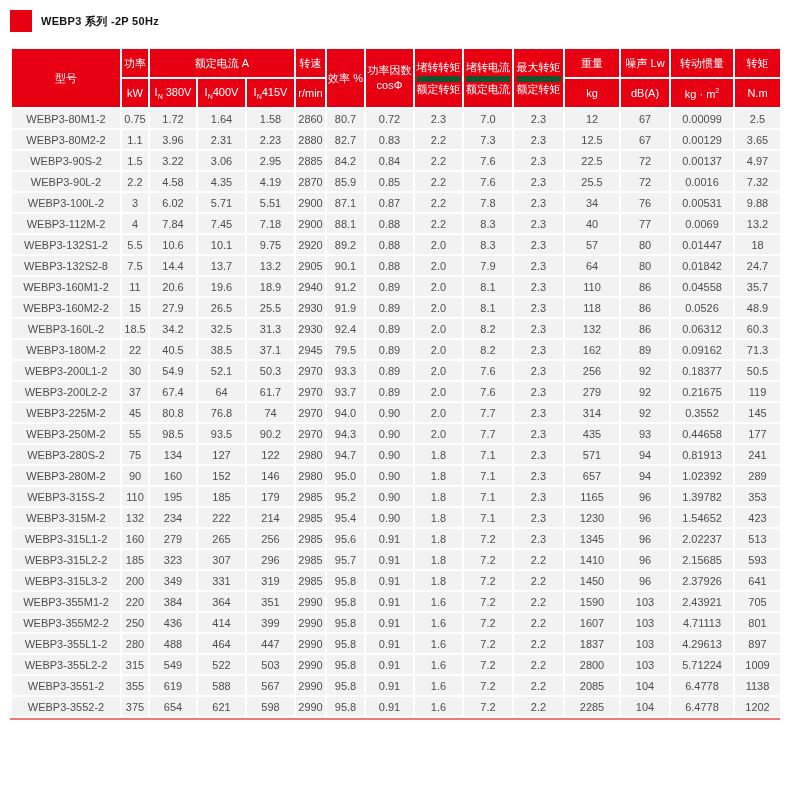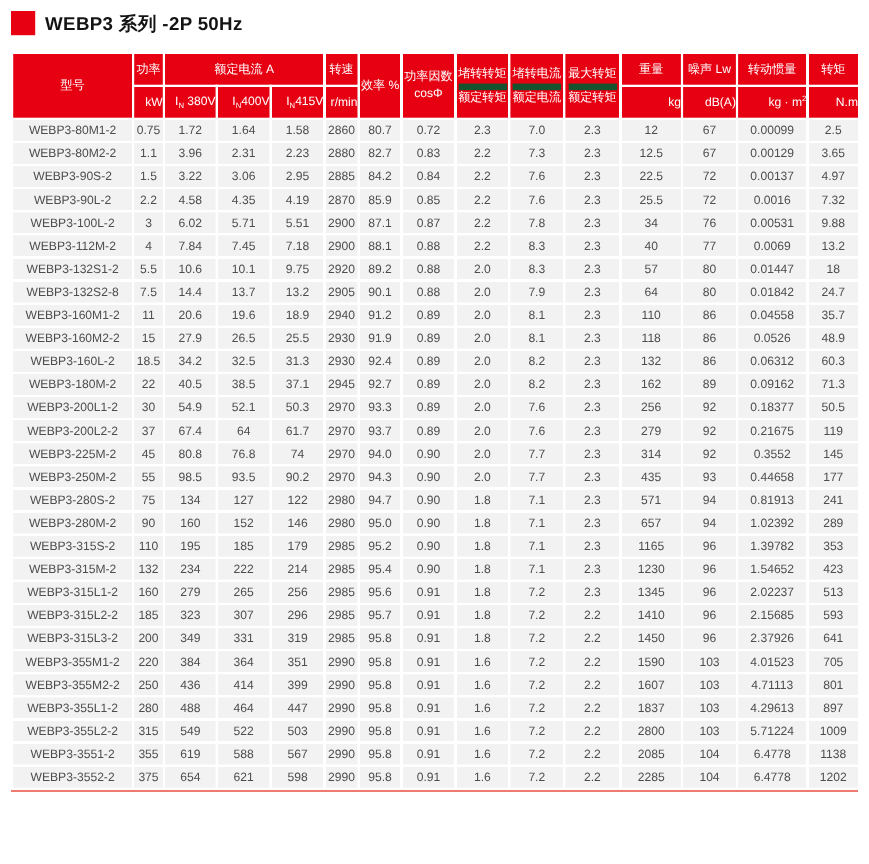--- a/index.html
+++ b/index.html
@@ -5,31 +5,31 @@
   * { box-sizing: border-box; }
   html, body { margin: 0; padding: 0; }
   body {
     width: 790px; height: 785px;
     background: #ffffff;
     font-family: "Liberation Sans", "DejaVu Sans", sans-serif;
     --accent: #e60012; --rowbg: #f2f2f2; --textc: #4d4d4d; --line: #ee7b72;
   }
   .title-row { display: flex; align-items: center; gap: 9px; margin: 9px 0 0 10px; height: 24px; }
   .title-square { width: 22px; height: 22px; background: var(--accent); }
-  .title-text { font-size: 17px; font-weight: 700; color: #141414; letter-spacing: 0.3px; }
+  .title-text { font-size: 11px; font-weight: 700; color: #141414; letter-spacing: 0.3px; }
 
   .table-wrap { margin: 14px 10px 0 10px; width: 770px; border-bottom: 2px solid var(--line); }
   table { border-collapse: collapse; table-layout: fixed; width: 770px; }
   th {
     background: var(--accent); color: #ffffff; font-weight: 400;
     font-size: 11px; line-height: 1.3; text-align: center;
     border: 2px solid #ffffff; padding: 1px 0; overflow: hidden;
   }
   thead tr.h1 th { height: 30px; }
-  thead tr.h2 th { height: 30px; text-align: right; }
+  thead tr.h2 th { height: 30px; }
   td {
     background: var(--rowbg); color: var(--textc);
     font-size: 11px; text-align: center; white-space: nowrap;
     border: 2px solid #ffffff; height: 21px; padding: 0; overflow: hidden;
   }
   sub { font-size: 7px; }
   sup { font-size: 7px; }
   .frac-top { display: inline-block; border-bottom: 6px solid #14532d; padding-bottom: 1px; }
   .two-line { line-height: 1.35; }
 </style>
@@ -296,21 +296,21 @@
           <td>0.06312</td>
           <td>60.3</td>
         </tr>
         <tr>
           <td>WEBP3-180M-2</td>
           <td>22</td>
           <td>40.5</td>
           <td>38.5</td>
           <td>37.1</td>
           <td>2945</td>
-          <td>92.7</td>
+          <td>79.5</td>
           <td>0.89</td>
           <td>2.0</td>
           <td>8.2</td>
           <td>2.3</td>
           <td>162</td>
           <td>89</td>
           <td>0.09162</td>
           <td>71.3</td>
         </tr>
         <tr>
@@ -507,21 +507,21 @@
           <td>364</td>
           <td>351</td>
           <td>2990</td>
           <td>95.8</td>
           <td>0.91</td>
           <td>1.6</td>
           <td>7.2</td>
           <td>2.2</td>
           <td>1590</td>
           <td>103</td>
-          <td>4.01523</td>
+          <td>2.43921</td>
           <td>705</td>
         </tr>
         <tr>
           <td>WEBP3-355M2-2</td>
           <td>250</td>
           <td>436</td>
           <td>414</td>
           <td>399</td>
           <td>2990</td>
           <td>95.8</td>

